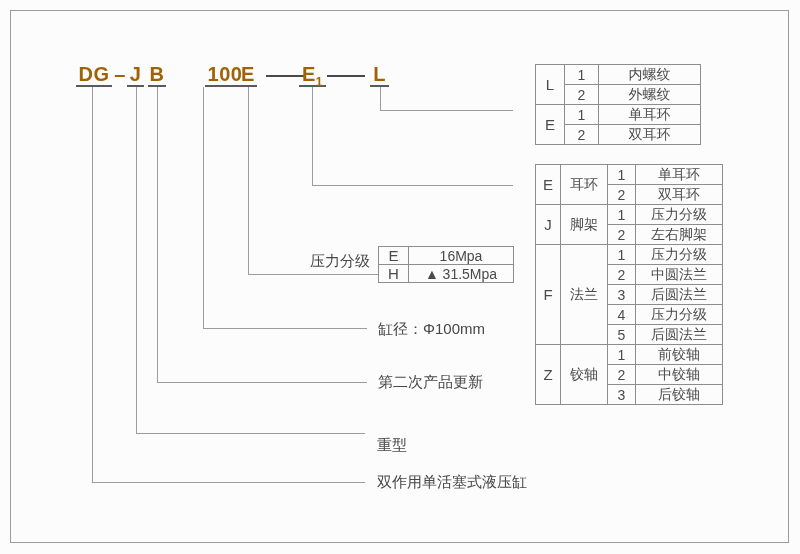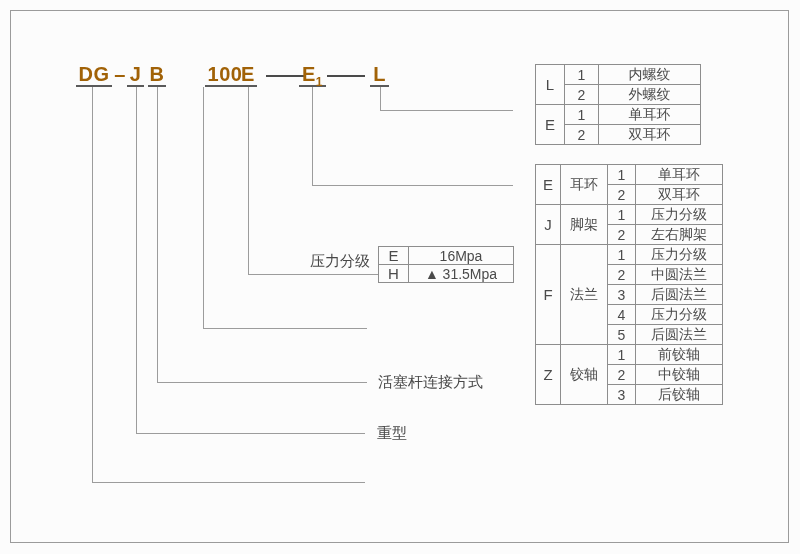--- a/index.html
+++ b/index.html
@@ -65,22 +65,24 @@
   <div class="vline" style="left:157px; top:87px;  height:295px;"></div>
   <div class="hline" style="left:157px; top:382px; width:210px;"></div>
 
   <div class="vline" style="left:136px; top:87px;  height:346px;"></div>
   <div class="hline" style="left:136px; top:433px; width:229px;"></div>
 
   <div class="vline" style="left:92px;  top:87px;  height:395px;"></div>
   <div class="hline" style="left:92px;  top:482px; width:273px;"></div>
 
   <div class="lbl r" style="left:270px; top:252px; width:100px;">压力分级</div>
-  <div class="lbl" style="left:378px; top:373px;">活塞杆连接方式</div>
-  <div class="lbl" style="left:377px; top:424px;">重型</div>
+  <div class="lbl" style="left:378px; top:320px;">缸径：Φ100mm</div>
+  <div class="lbl" style="left:378px; top:373px;">第二次产品更新</div>
+  <div class="lbl" style="left:377px; top:436px;">重型</div>
+  <div class="lbl" style="left:377px; top:473px;">双作用单活塞式液压缸</div>
 
   <table class="tbl" id="pressure-table" style="left:378px; top:246px; width:135px;">
     <colgroup>
         <col style="width:30px">
         <col style="width:105px">
       </colgroup>
     <tbody>
         <tr>
       <td class="letter">E</td>
       <td>16Mpa</td>

